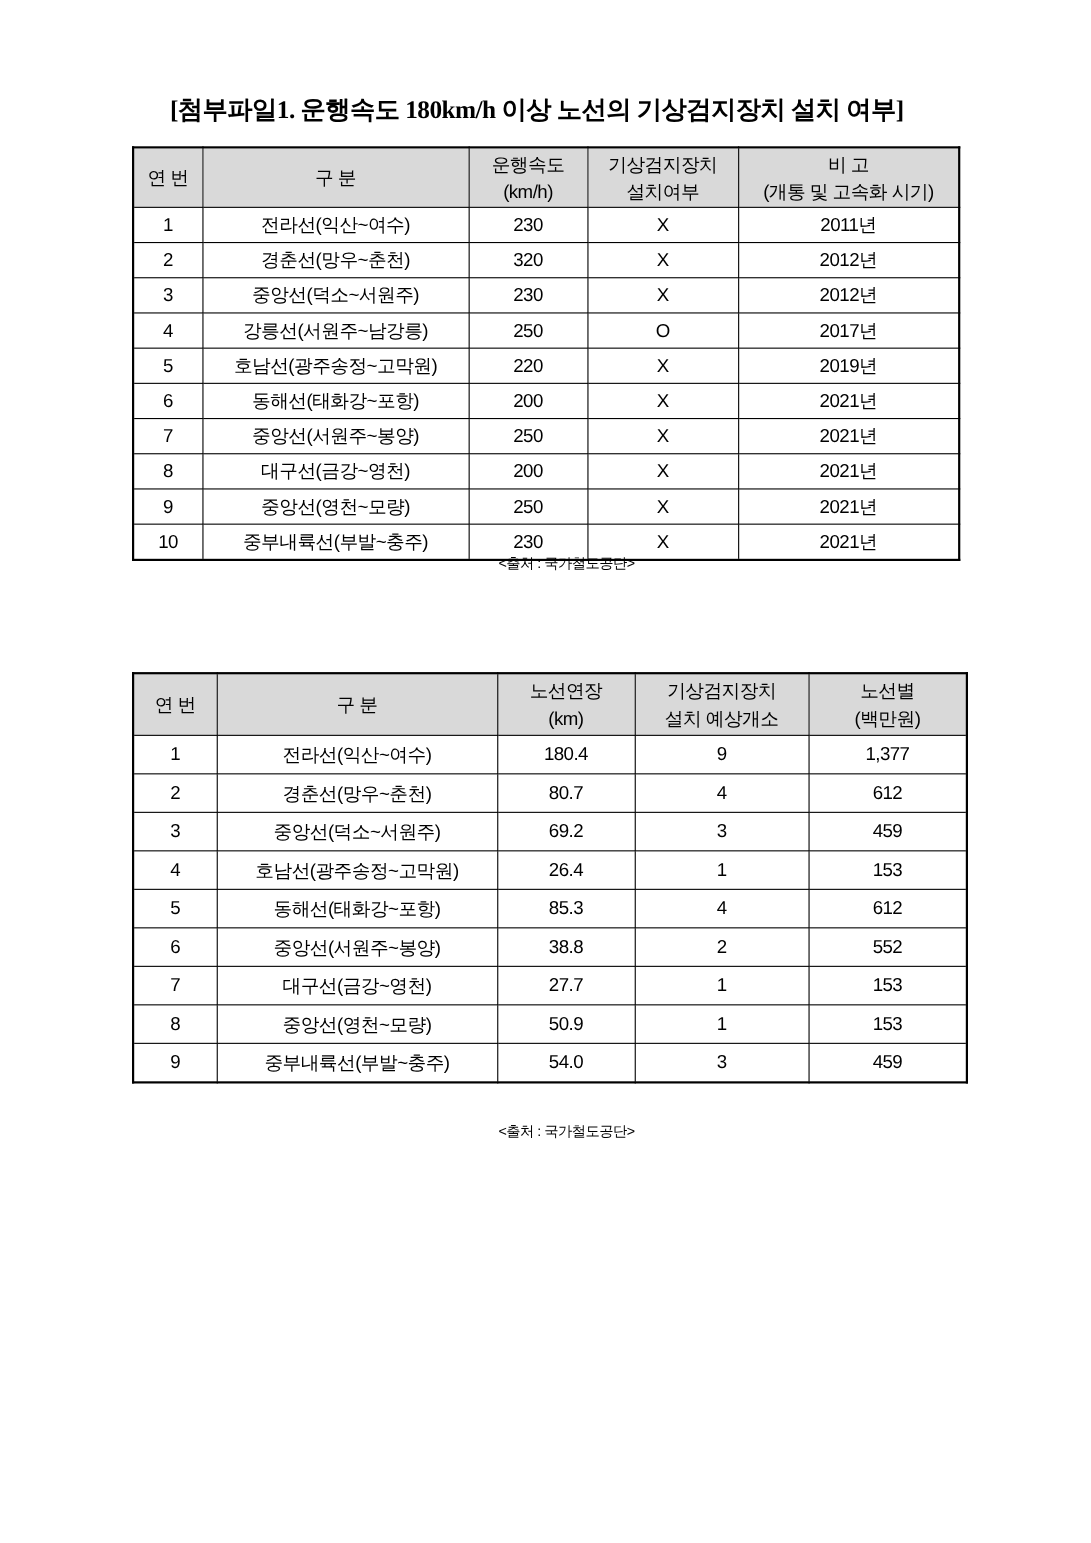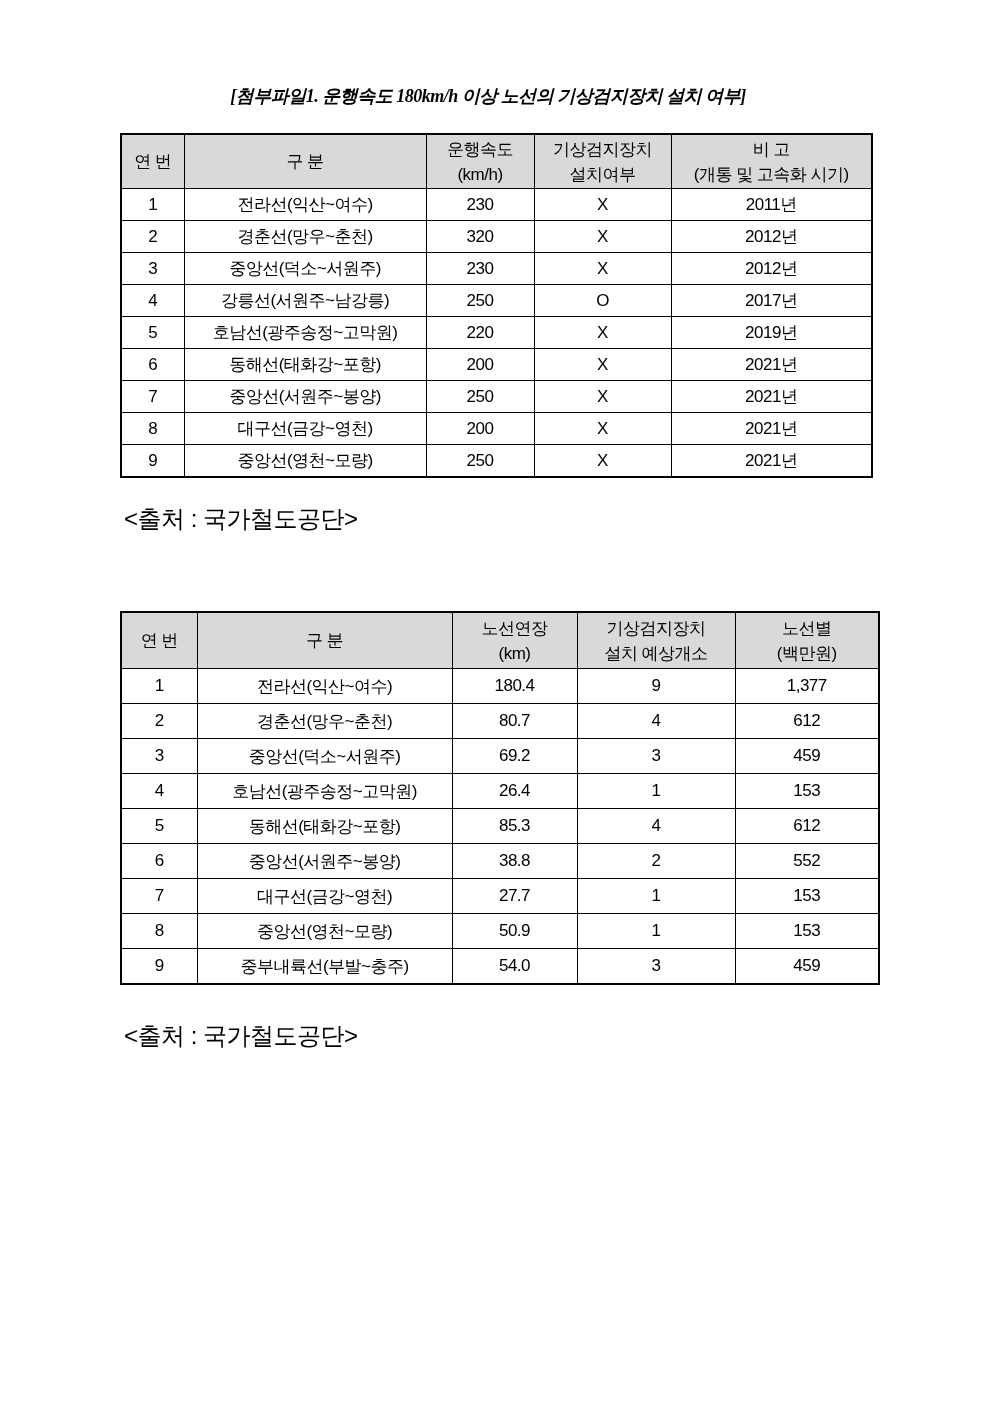--- a/index.html
+++ b/index.html
@@ -16,24 +16,23 @@
     width: 992px;
     height: 1403px;
     overflow: hidden;
   }
   .sec-title {
     position: absolute;
     margin: 0;
     text-align: center;
     font-family: "Liberation Serif", "DejaVu Serif", serif;
     font-weight: bold;
-    font-size: 18px;
+    font-size: 23px;
     letter-spacing: -0.5px;
     white-space: nowrap;
-    font-style: italic;
   }
   #title1 { top: 84px;  left: 110px; width: 756px; }
   #title2 { top: 566px; left: 104px; width: 780px; }
 
   table {
     position: absolute;
     border-collapse: collapse;
     table-layout: fixed;
     border: 2px solid var(--border, #000000);
     padding-left: 20px;
@@ -62,24 +61,24 @@
 
   
   .t1-c0 { width: 63px; }  .t1-c1 { width: 242px; } .t1-c2 { width: 108px; }
   .t1-c3 { width: 137px; } .t1-c4 { width: 201px; }
   
   .t2-c0 { width: 76px; }  .t2-c1 { width: 255px; } .t2-c2 { width: 125px; }
   .t2-c3 { width: 158px; } .t2-c4 { width: 144px; }
 
   .source {
     position: absolute;
-    left: 124px;
+    left: 136px;
     width: 758px;
-    text-align: left;
-    font-size: 24px;
+    text-align: center;
+    font-size: 13px;
     letter-spacing: -0.5px;
     white-space: nowrap;
   }
   #source1 { top: 503px; }
   #source2 { top: 1020px; }
 </style>
 </head>
 <body>
 
 <div class="page">
@@ -173,20 +172,27 @@
           <td>X</td>
           <td>2021년</td>
         </tr>
         <tr>
           <td>9</td>
           <td>중앙선(영천~모량)</td>
           <td>250</td>
           <td>X</td>
           <td>2021년</td>
         </tr>
+        <tr>
+          <td>10</td>
+          <td>중부내륙선(부발~충주)</td>
+          <td>230</td>
+          <td>X</td>
+          <td>2021년</td>
+        </tr>
       </tbody>
   </table>
 
   <div class="source" id="source1">&lt;출처 : 국가철도공단&gt;</div>
 
 
   <table id="table2">
     <colgroup>
       <col class="t2-c0">
         <col class="t2-c1">

